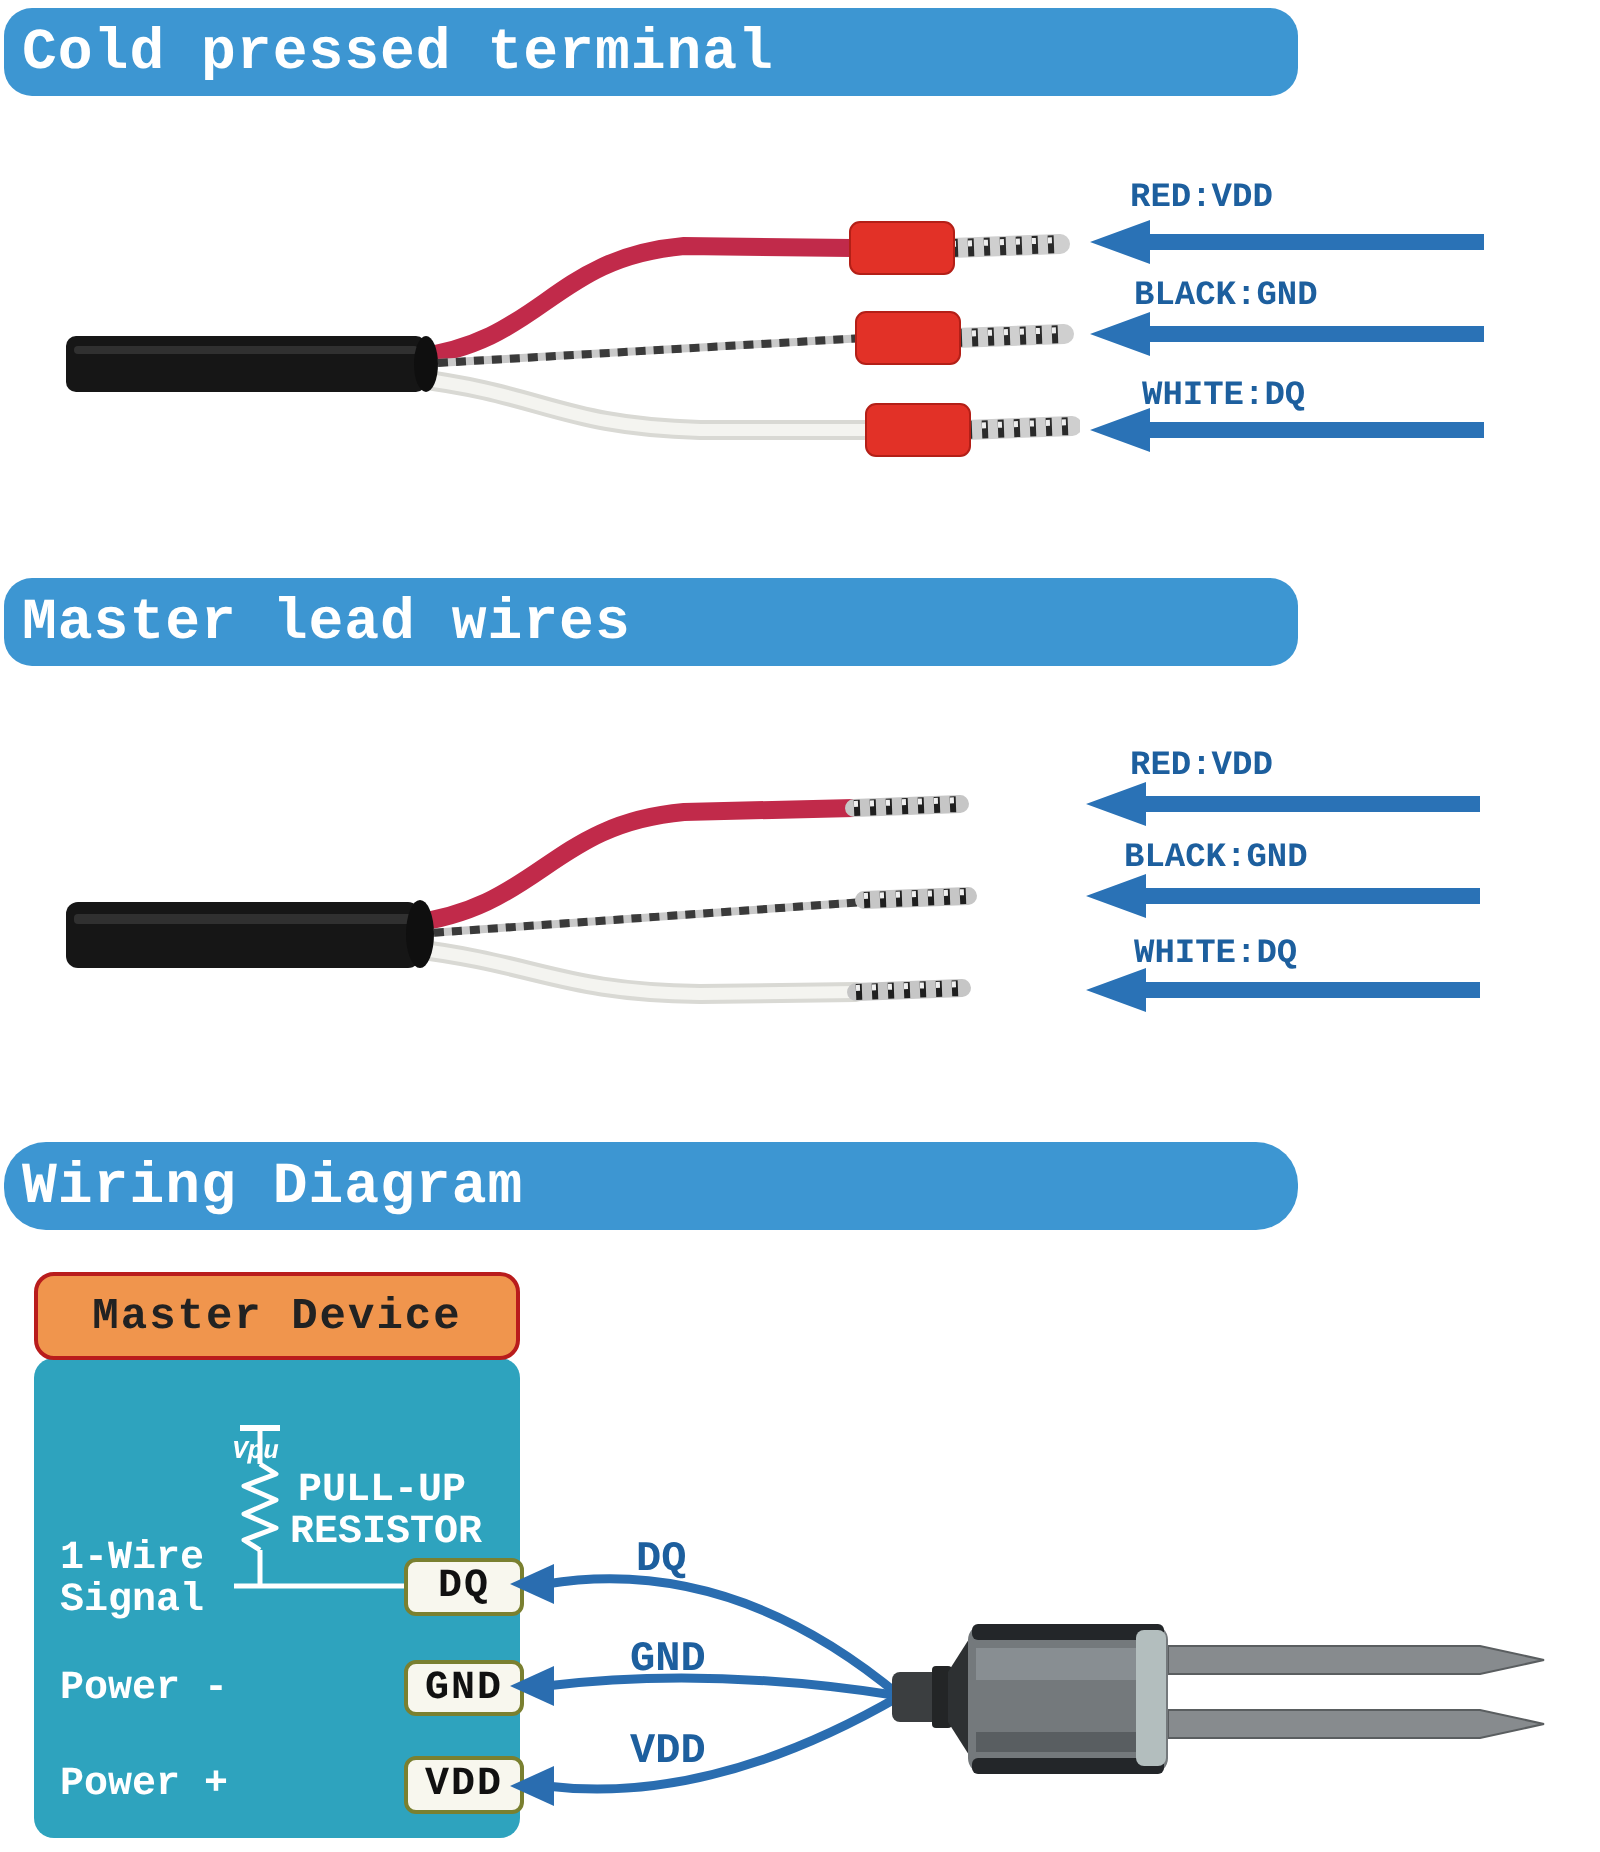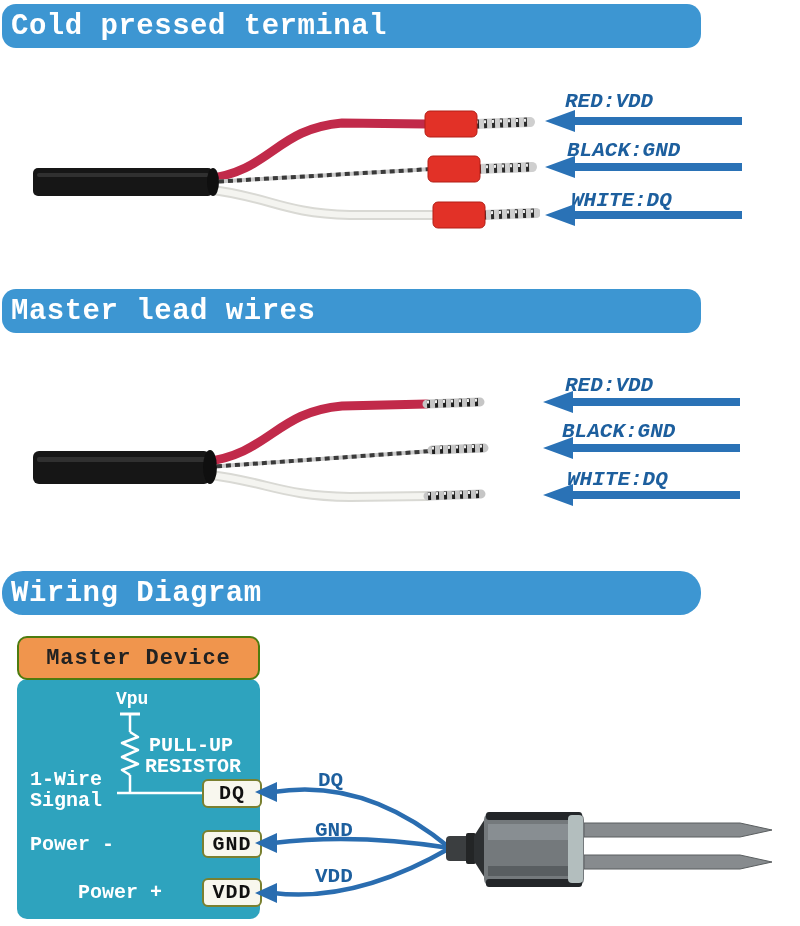--- a/index.html
+++ b/index.html
@@ -1,25 +1,25 @@
 <!DOCTYPE html>
 <html><head>
 <meta charset="utf-8">
 <style>
   html,body{margin:0;padding:0;background:#ffffff;}
   .page{position:relative;width:800px;height:926px;background:#ffffff;
         font-family:"Liberation Mono","DejaVu Sans Mono",monospace;overflow:hidden;}
   .abs{position:absolute;}
-  .bar{position:absolute;left:2px;width:699px;height:44px;background:#3d96d2;
+  .bar{position:absolute;left:2px;width:647px;height:44px;background:#3d96d2;
        border-radius:14px;display:flex;align-items:center;box-sizing:border-box;padding-left:9px;text-align:center;}
   .bar-text{color:#ffffff;font-size:29px;font-weight:bold;letter-spacing:0.5px;white-space:nowrap;}
-  .wire-label{position:absolute;color:#1d5f9e;font-size:21px;font-weight:bold;white-space:nowrap;font-style:italic;}
+  .wire-label{position:absolute;color:#1d5f9e;font-size:17px;font-weight:bold;white-space:nowrap;}
   .curve-label{position:absolute;color:#1d5f9e;font-size:21px;font-weight:bold;white-space:nowrap;}
   .master-box{position:absolute;left:17px;top:636px;width:243px;height:44px;background:#f0954d;
-              border:2px solid #4d7c0f;border-radius:10px;box-sizing:border-box;
+              border:2px solid #b91c1c;border-radius:10px;box-sizing:border-box;
               display:flex;align-items:center;justify-content:center;}
   .master-box span{color:#222222;font-size:22px;font-weight:bold;letter-spacing:1px;}
   .panel{position:absolute;left:17px;top:679px;width:243px;height:240px;background:#2ea3be;border-radius:10px;}
   .panel-text{position:absolute;color:#ffffff;font-weight:bold;white-space:nowrap;}
   .terminal-box{position:absolute;left:202px;width:60px;background:#f8f7ee;border:2px solid #7a8030;
                 border-radius:6px;box-sizing:border-box;display:flex;align-items:center;justify-content:center;}
   .terminal-box span{color:#111111;font-size:20px;font-weight:bold;letter-spacing:1px;}
 </style>
 </head>
 <body>
@@ -135,27 +135,27 @@
   </div>
 
   <svg class="abs" style="left:17px;top:679px;" width="243" height="240" viewBox="0 0 243 240">
     <path d="M 103 35 L 123 35" stroke="#ffffff" stroke-width="3"></path>
     <path d="M 113 35 L 113 53" stroke="#ffffff" stroke-width="2.5"></path>
     <path d="M 113 53 L 121 58 L 105 64 L 121 71 L 105 78 L 121 85 L 105 91 L 113 96" fill="none" stroke="#ffffff" stroke-width="2.5" stroke-linejoin="round"></path>
     <path d="M 113 96 L 113 114" stroke="#ffffff" stroke-width="2.5"></path>
     <path d="M 100 114 L 186 114" stroke="#ffffff" stroke-width="2.5"></path>
   </svg>
 
-  <div class="panel-text" style="left:116px;top:689px;font-size:18px;">Vpu</div>
+  <div class="panel-text" style="left:116px;top:718px;font-size:13px;font-style:italic;">Vpu</div>
   <div class="panel-text" style="left:149px;top:734px;font-size:20px;">PULL-UP</div>
   <div class="panel-text" style="left:145px;top:755px;font-size:20px;">RESISTOR</div>
   <div class="panel-text" style="left:30px;top:768px;font-size:20px;">1-Wire</div>
   <div class="panel-text" style="left:30px;top:789px;font-size:20px;">Signal</div>
   <div class="panel-text" style="left:30px;top:833px;font-size:20px;">Power -</div>
-  <div class="panel-text" style="left:30px;top:881px;font-size:20px;margin-left:48px;">Power +</div>
+  <div class="panel-text" style="left:30px;top:881px;font-size:20px;">Power +</div>
 
   <div class="terminal-box" style="top:779px;height:29px;">
     <span>DQ</span>
   </div>
   <div class="terminal-box" style="top:830px;height:28px;">
     <span>GND</span>
   </div>
   <div class="terminal-box" style="top:878px;height:29px;">
     <span>VDD</span>
   </div>

